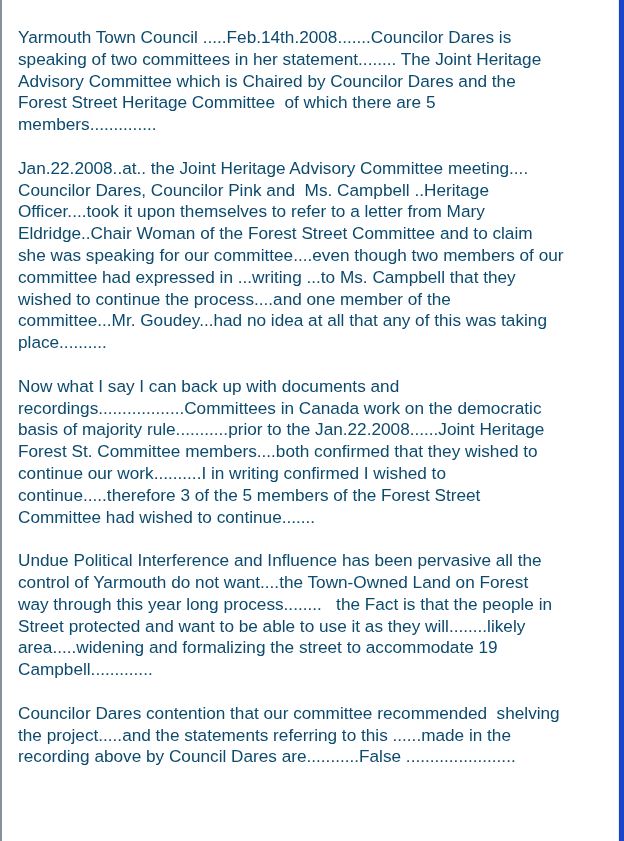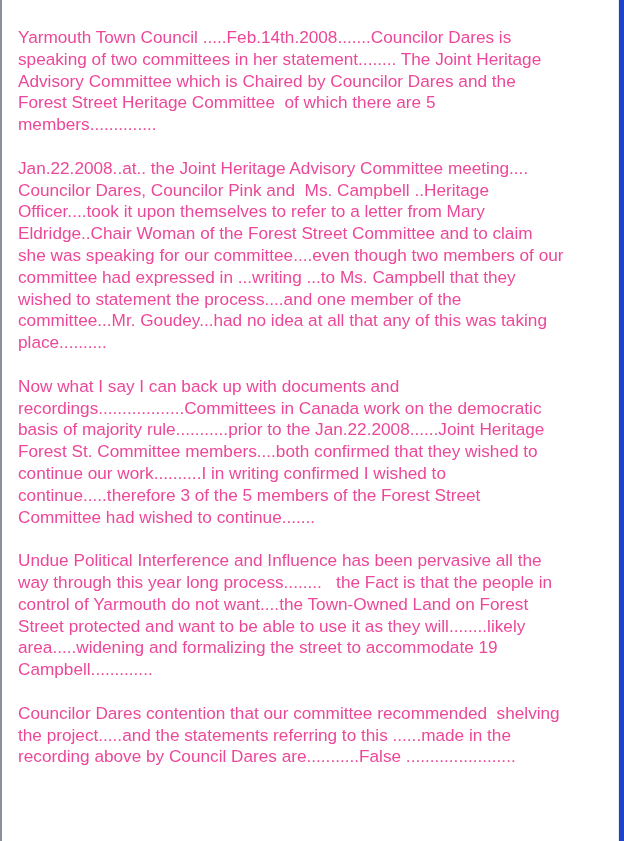--- a/index.html
+++ b/index.html
@@ -33,21 +33,21 @@
       border-left: 1px solid #e8eef8;
     }
     .content {
       position: absolute;
       left: 16px;
       top: 27px;
       width: 598px;
       font-family: "Liberation Sans", sans-serif;
       font-size: 17.2px;
       line-height: 21.8px;
-      color: #ec4899;
+      color: #0c4a6e;
     }
     .para {
       margin: 0 0 21.8px 0;
     }
     .line {
       display: block;
       white-space: pre;
     }
   </style>
 </head>
@@ -64,39 +64,39 @@
       <span class="line">members..............</span>
     </p>
 
     <p class="para">
       <span class="line">Jan.22.2008..at.. the Joint Heritage Advisory Committee meeting....</span>
       <span class="line">Councilor Dares, Councilor Pink and  Ms. Campbell ..Heritage</span>
       <span class="line">Officer....took it upon themselves to refer to a letter from Mary</span>
       <span class="line">Eldridge..Chair Woman of the Forest Street Committee and to claim</span>
       <span class="line">she was speaking for our committee....even though two members of our</span>
       <span class="line">committee had expressed in ...writing ...to Ms. Campbell that they</span>
-      <span class="line">wished to statement the process....and one member of the</span>
+      <span class="line">wished to continue the process....and one member of the</span>
       <span class="line">committee...Mr. Goudey...had no idea at all that any of this was taking</span>
       <span class="line">place..........</span>
     </p>
 
     <p class="para">
       <span class="line">Now what I say I can back up with documents and</span>
       <span class="line">recordings..................Committees in Canada work on the democratic</span>
       <span class="line">basis of majority rule...........prior to the Jan.22.2008......Joint Heritage</span>
       <span class="line">Forest St. Committee members....both confirmed that they wished to</span>
       <span class="line">continue our work..........I in writing confirmed I wished to</span>
       <span class="line">continue.....therefore 3 of the 5 members of the Forest Street</span>
       <span class="line">Committee had wished to continue.......</span>
     </p>
 
     <p class="para">
       <span class="line">Undue Political Interference and Influence has been pervasive all the</span>
+      <span class="line">control of Yarmouth do not want....the Town-Owned Land on Forest</span>
       <span class="line">way through this year long process........   the Fact is that the people in</span>
-      <span class="line">control of Yarmouth do not want....the Town-Owned Land on Forest</span>
       <span class="line">Street protected and want to be able to use it as they will........likely</span>
       <span class="line">area.....widening and formalizing the street to accommodate 19</span>
       <span class="line">Campbell.............</span>
     </p>
 
     <p class="para">
       <span class="line">Councilor Dares contention that our committee recommended  shelving</span>
       <span class="line">the project.....and the statements referring to this ......made in the</span>
       <span class="line">recording above by Council Dares are...........False .......................</span>
     </p>

